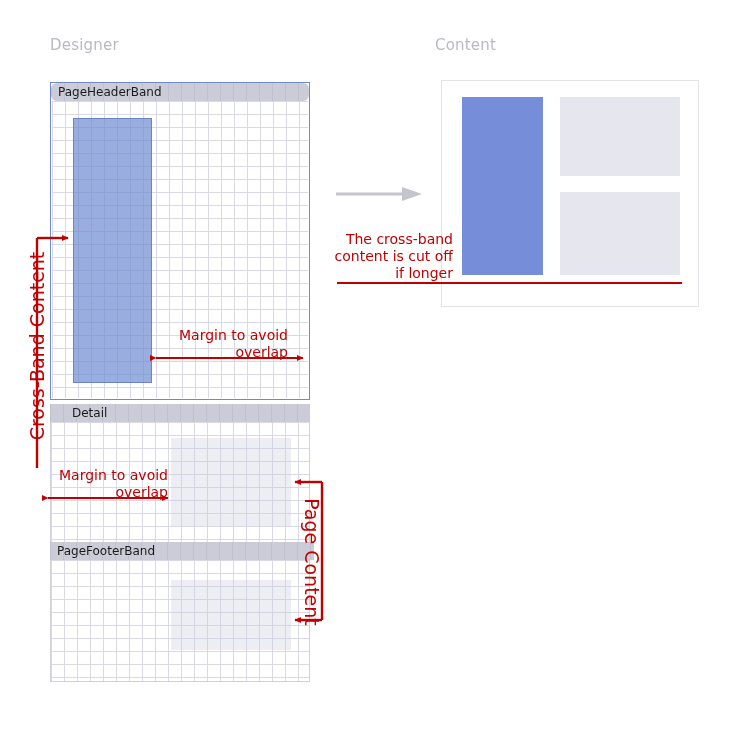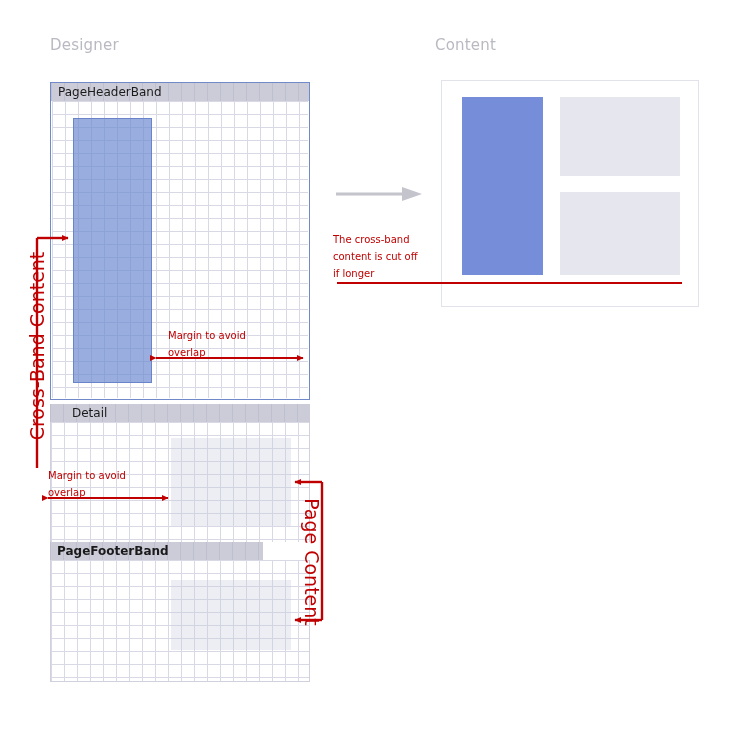--- a/index.html
+++ b/index.html
@@ -67,23 +67,23 @@
     box-sizing: border-box;
     background: #ccccd8;
     background-image:
       repeating-linear-gradient(to right,  #bfc0cf 0px, #bfc0cf 1px, transparent 1px, transparent 13px);
     color: #1a1a1a;
     font-size: 12px;
     line-height: 18px;
     padding-left: 7px;
     white-space: nowrap;
   }
-  #strip-header { left: 1px; top: 1px; width: 258px; }
+  #strip-header { left: 1px; top: 1px; width: 258px; border-radius: 6px; }
   #strip-detail { left: 0px;  top: 322px; width: 260px; padding-left: 22px; }
-  #strip-footer { left: 0px;  top: 460px; width: 213px; font-weight: bold; }
+  #strip-footer { left: 0px;  top: 460px; width: 264px; }
 
   
   #band-detail-grid {
     top: 340px;
     height: 120px;
     left: 0; width: 260px;
     border-left: 1px solid #d0d1dd;
     border-right: 1px solid #d0d1dd;
     box-sizing: border-box;
   }
@@ -156,22 +156,22 @@
     left: 336px;
     top: 186px;
     width: 86px;
     height: 16px;
   }
 
   
   .anno-text {
     position: absolute;
     color: #c00000;
-    font-size: 10px;
-    text-align: left;
+    font-size: 14px;
+    text-align: right;
     line-height: 17px;
     white-space: pre-line;
   }
   #anno-cutoff {
     left: 333px;
     top: 231px;
     width: 120px;
   }
   #anno-margin-header {
     left: 168px;

